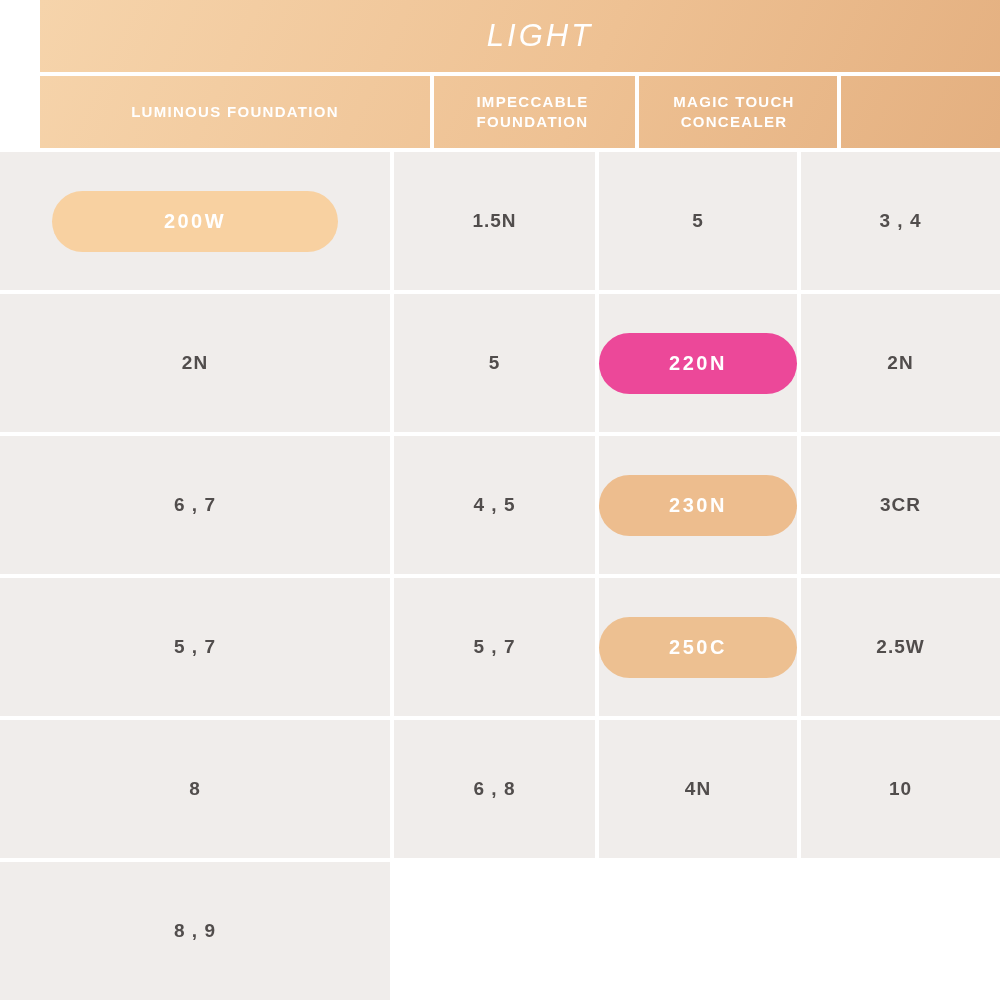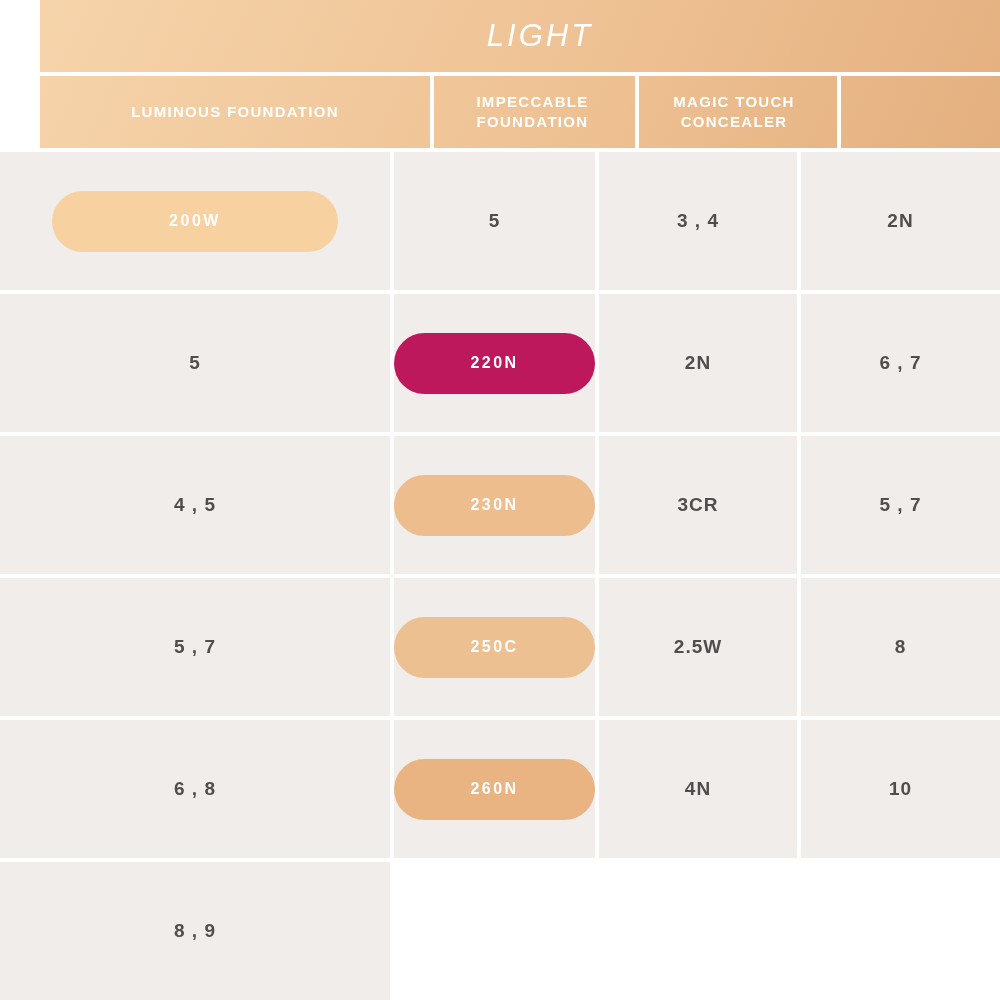--- a/index.html
+++ b/index.html
@@ -91,21 +91,21 @@
   }
   .swatch {
     width: 286px;
     height: 61px;
     border-radius: 31px;
     border: none;
     display: flex;
     align-items: center;
     justify-content: center;
     color: #ffffff;
-    font-size: 16px;
+    font-size: 20px;
     font-weight: bold;
     letter-spacing: 2.5px;
     font-family: "Liberation Sans", "DejaVu Sans", sans-serif;
     cursor: pointer;
   }
 </style>
 </head>
 <body>
 
 <div class="shade-chart">
@@ -126,35 +126,38 @@
     <div class="vsep vsep-2"></div>
     <div class="vsep vsep-3"></div>
   </div>
 
   <div class="chart-body">
 
     <div class="cell">
       <button class="swatch" style="background: rgb(248, 209, 161);">200W</button>
     </div>
     <div class="cell">
+        <span class="value">1.5N</span>
+      </div>
+    <div class="cell">
         <span class="value">5</span>
       </div>
     <div class="cell">
         <span class="value">3 , 4</span>
       </div>
 
     <div class="cell">
         <span class="value">2N</span>
       </div>
     <div class="cell">
         <span class="value">5</span>
       </div>
 
     <div class="cell">
-      <button class="swatch" style="background: #be185d;">220N</button>
+      <button class="swatch" style="background: #ec4899;">220N</button>
     </div>
     <div class="cell">
         <span class="value">2N</span>
       </div>
     <div class="cell">
         <span class="value">6 , 7</span>
       </div>
     <div class="cell">
         <span class="value">4 , 5</span>
       </div>
@@ -178,23 +181,20 @@
     <div class="cell">
         <span class="value">2.5W</span>
       </div>
     <div class="cell">
         <span class="value">8</span>
       </div>
     <div class="cell">
         <span class="value">6 , 8</span>
       </div>
 
-    <div class="cell">
-      <button class="swatch" style="background: rgb(233, 180, 129);">260N</button>
-    </div>
     <div class="cell">
         <span class="value">4N</span>
       </div>
     <div class="cell">
         <span class="value">10</span>
       </div>
     <div class="cell">
         <span class="value">8 , 9</span>
       </div>
 

